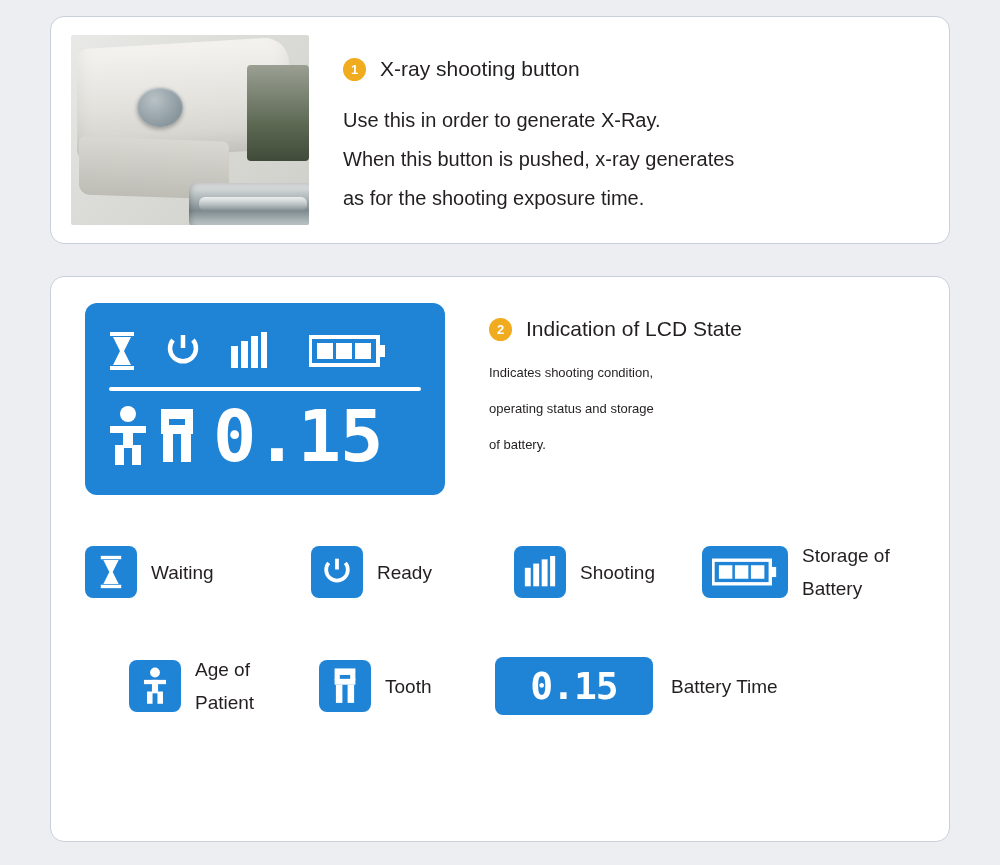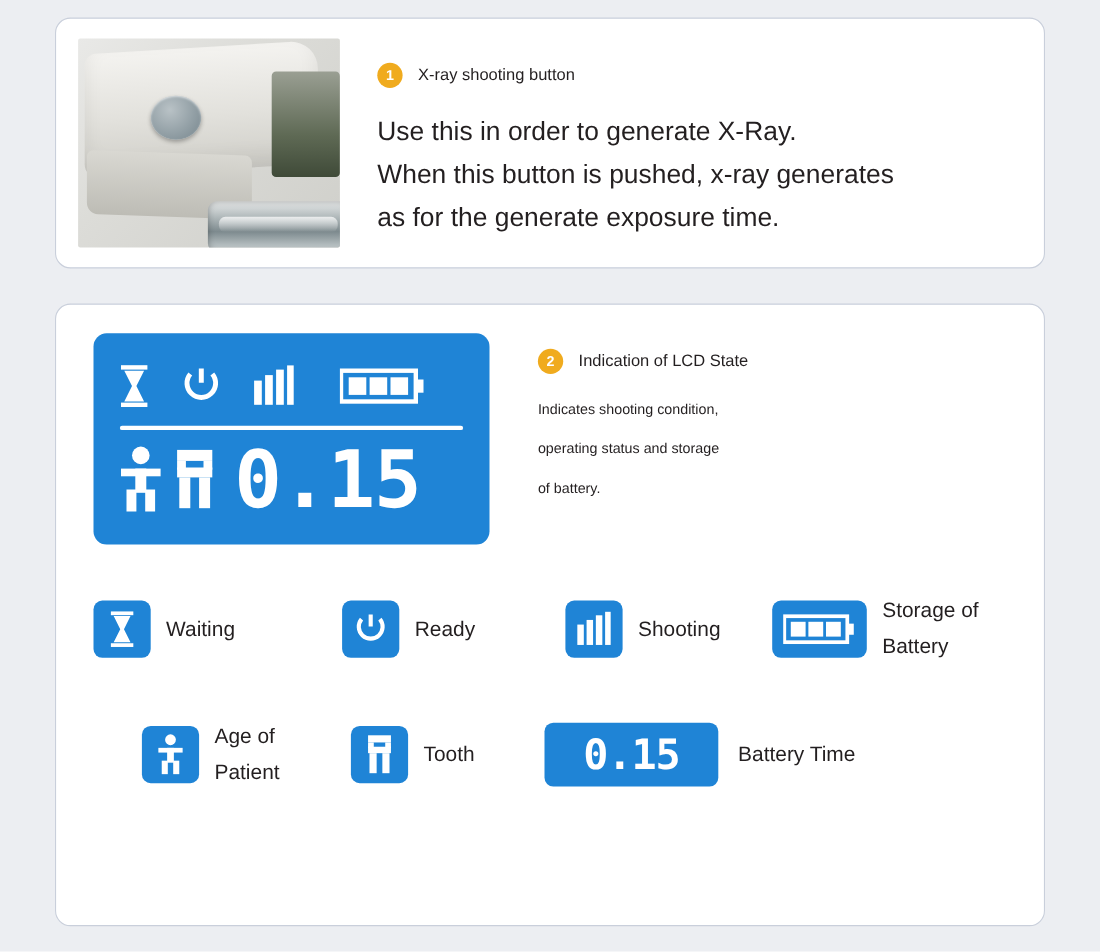--- a/index.html
+++ b/index.html
@@ -126,27 +126,27 @@
     flex: 0 0 23px;
     border-radius: 50%;
     background: #f0ab1e;
     color: #ffffff;
     font-size: 13px;
     line-height: 23px;
     text-align: center;
     font-weight: bold;
   }
   .head-title {
-    font-size: 15px;
+    font-size: 21px;
     color: #231f20;
   }
 
   .body-text {
     margin-top: 20px;
-    font-size: 24px;
+    font-size: 20px;
     line-height: 39px;
     color: #231f20;
   }
   .body-text div { white-space: pre; }
 
   
   .card-two {
     width: 900px;
     height: 566px;
     margin-top: 32px;
@@ -279,21 +279,21 @@
     </div>
 
     <div class="card-one-text">
       <div class="headrow">
         <span class="badge">1</span>
         <span class="head-title">X-ray shooting button</span>
       </div>
       <div class="body-text">
         <div>Use this in order to generate X-Ray.</div>
         <div>When this button is pushed, x-ray generates</div>
-        <div>as for the generate exposure time.</div>
+        <div>as for the shooting exposure time.</div>
       </div>
     </div>
   </div>
 
   <div class="card card-two">
 
     <div class="lcd-row">
 
       <div class="lcd">
         <div class="lcd-top">

